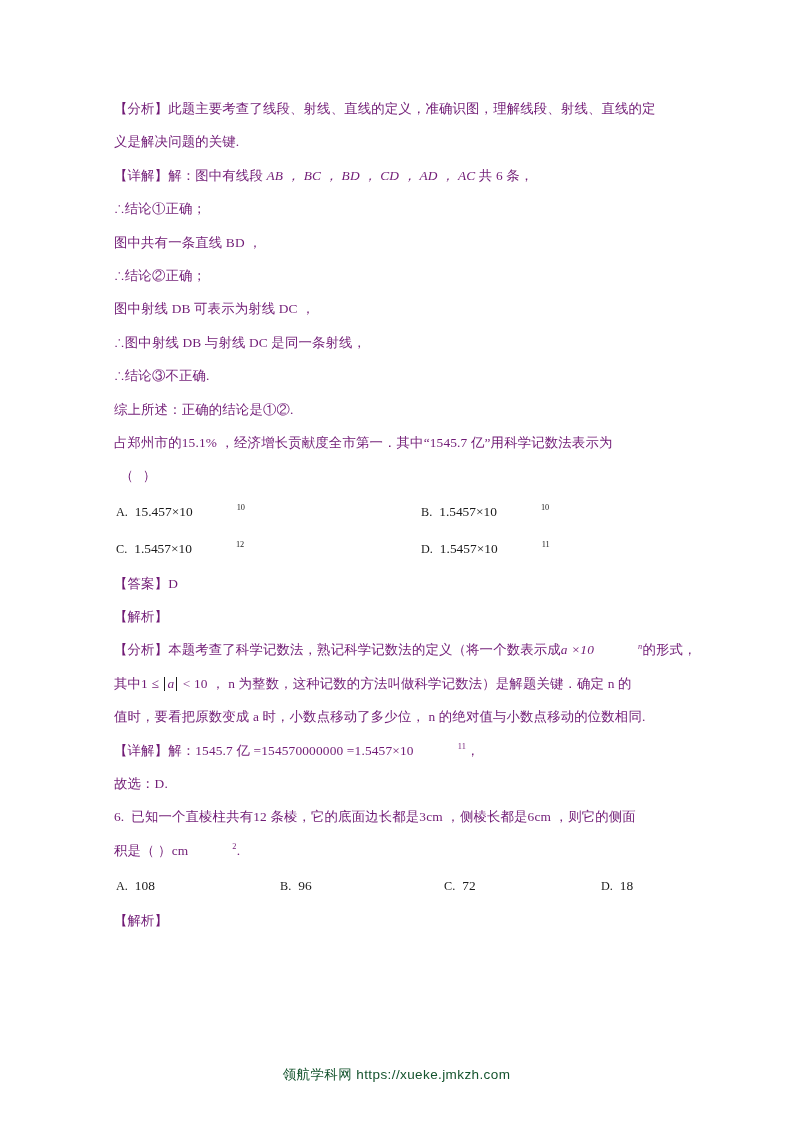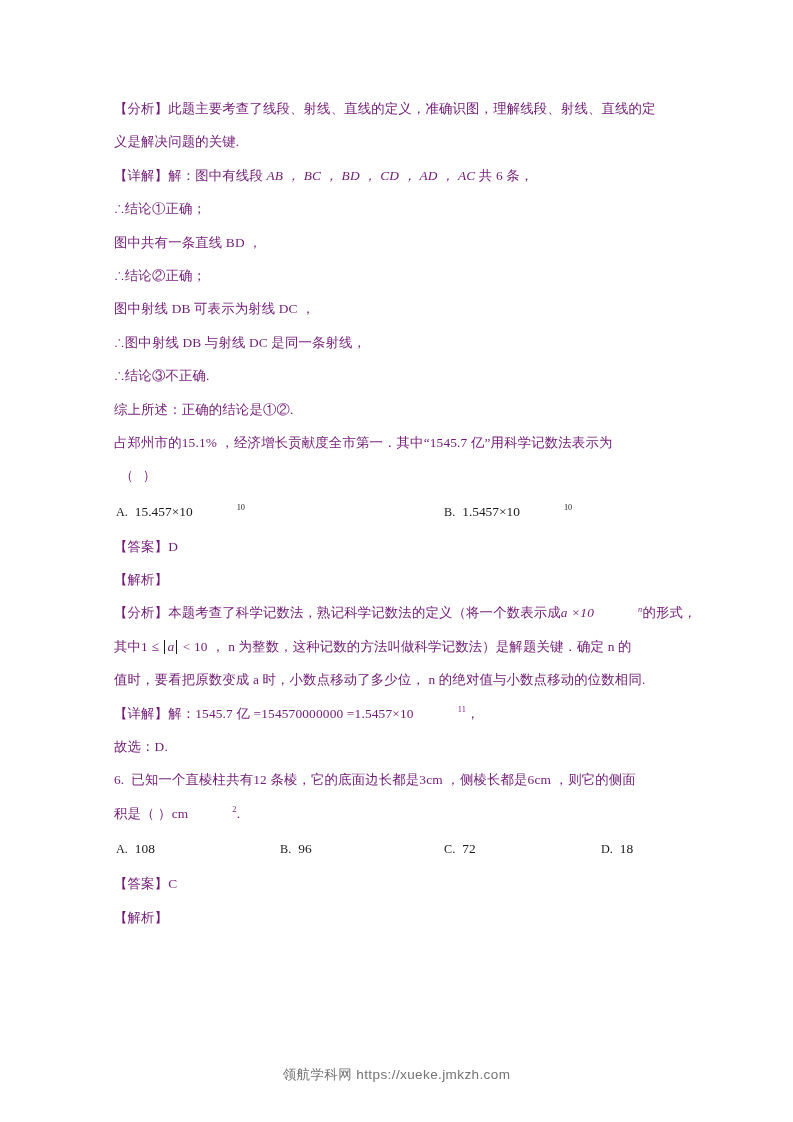--- a/index.html
+++ b/index.html
@@ -65,41 +65,41 @@
   .opt {
     position: absolute;
     top: 0;
     white-space: nowrap;
   }
   .opt .lbl {
     font-size: 12.2px;
     margin-right: 7px;
   }
   .opt-2col-a { left: 2px; }
-  .opt-2col-b { left: 330px; }
+  .opt-2col-b { left: 307px; }
   .opt-4col-a { left: 2px; }
   .opt-4col-b { left: 166px; }
   .opt-4col-c { left: 330px; }
   .opt-4col-d { left: 487px; }
   .qnum {
     margin-right: 7px;
   }
   .indent-paren {
     padding-left: 6px;
     letter-spacing: 3px;
   }
   .footer {
     position: absolute;
     left: 0;
     right: 0;
     top: 1066px;
     text-align: center;
     font-family: "Liberation Sans", "DejaVu Sans", sans-serif;
     font-size: 13.5px;
-    color: #737373;
+    color: #14532d;
     letter-spacing: 0.4px;
   }
   .therefore {
     font-size: 13.4px;
   }
 </style>
 </head>
 <body>
 
 <div class="page">
@@ -120,20 +120,24 @@
     <div class="line">综上所述：正确的结论是①②.</div>
 
     <div class="line">占郑州市的15.1% ，经济增长贡献度全市第一．其中“1545.7 亿”用科学记数法表示为</div>
     <div class="line indent-paren">（    ）</div>
 
     <div class="opt-row">
       <div class="opt opt-2col-a"><span class="lbl num">A.</span><span class="num">15.457×10</span><sup class="num">10</sup></div>
       <div class="opt opt-2col-b"><span class="lbl num">B.</span><span class="num">1.5457×10</span><sup class="num">10</sup></div>
     </div>
 
+    <div class="opt-row">
+      <div class="opt opt-2col-a"><span class="lbl num">C.</span><span class="num">1.5457×10</span><sup class="num">12</sup></div>
+      <div class="opt opt-2col-b"><span class="lbl num">D.</span><span class="num">1.5457×10</span><sup class="num">11</sup></div>
+    </div>
 
     <div class="line"><span>【答案】</span><span class="num">D</span></div>
     <div class="line">【解析】</div>
 
     <div class="line"><span>【分析】本题考查了科学记数法，熟记科学记数法的定义（将一个数表示成</span><span class="mi">a ×10</span><sup class="mi">n</sup><span>的形式，</span></div>
 
     <div class="line"><span>其中1 ≤ </span><span class="abs mi">a</span><span> &lt; 10 ， n 为整数，这种记数的方法叫做科学记数法）是解题关键．确定 n 的</span></div>
 
     <div class="line">值时，要看把原数变成 a 时，小数点移动了多少位， n 的绝对值与小数点移动的位数相同.</div>
 
@@ -144,21 +148,20 @@
     <div class="line"><span class="qnum num">6.</span><span>已知一个直棱柱共有12 条棱，它的底面边长都是3cm ，侧棱长都是6cm ，则它的侧面</span></div>
     <div class="line"><span>积是（    ）cm</span><sup class="num">2</sup><span>.</span></div>
 
     <div class="opt-row">
       <div class="opt opt-4col-a"><span class="lbl num">A.</span><span class="num">108</span></div>
       <div class="opt opt-4col-b"><span class="lbl num">B.</span><span class="num">96</span></div>
       <div class="opt opt-4col-c"><span class="lbl num">C.</span><span class="num">72</span></div>
       <div class="opt opt-4col-d"><span class="lbl num">D.</span><span class="num">18</span></div>
     </div>
 
-    <div class="line"><span>【答案】</span><span class="num">C</span></div>
     <div class="line">【解析】</div>
 
   </div>
 
   <div class="footer">
     <span>领航学科网</span>
     <span>https://xueke.jmkzh.com</span>
   </div>
 
 </div>

